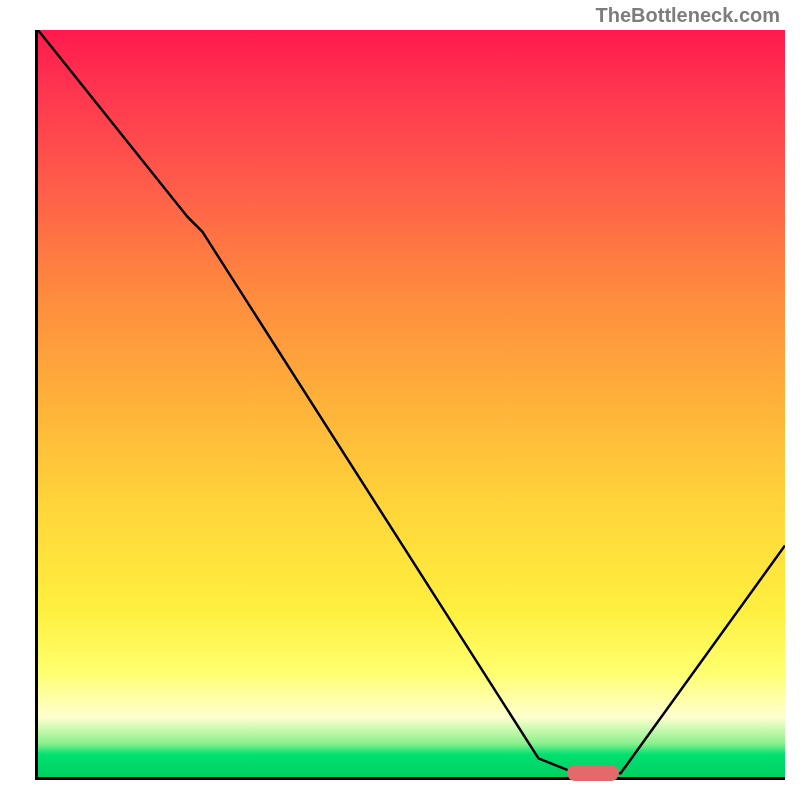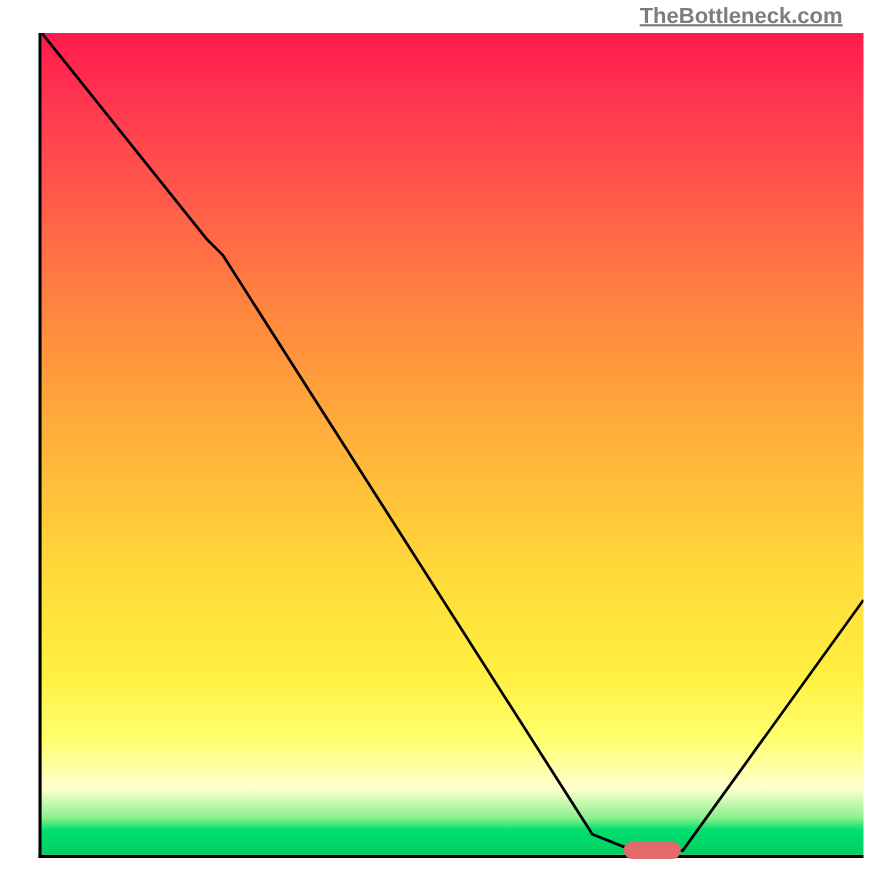--- a/index.html
+++ b/index.html
@@ -12,26 +12,25 @@
     overflow: hidden;
   }
   .container {
     position: relative;
     width: 800px;
     height: 800px;
   }
   .watermark {
     position: absolute;
     top: 4px;
-    right: 34px;
+    right: 20px;
     font-size: 20px;
     font-weight: bold;
     color: #7d7d7d;
     z-index: 10;
-    text-decoration: underline;
   }
   .plot-frame {
     position: absolute;
     left: 35px;
     top: 30px;
     width: 750px;
     height: 750px;
     box-sizing: border-box;
     border-left: 3px solid #000;
     border-bottom: 3px solid #000;

